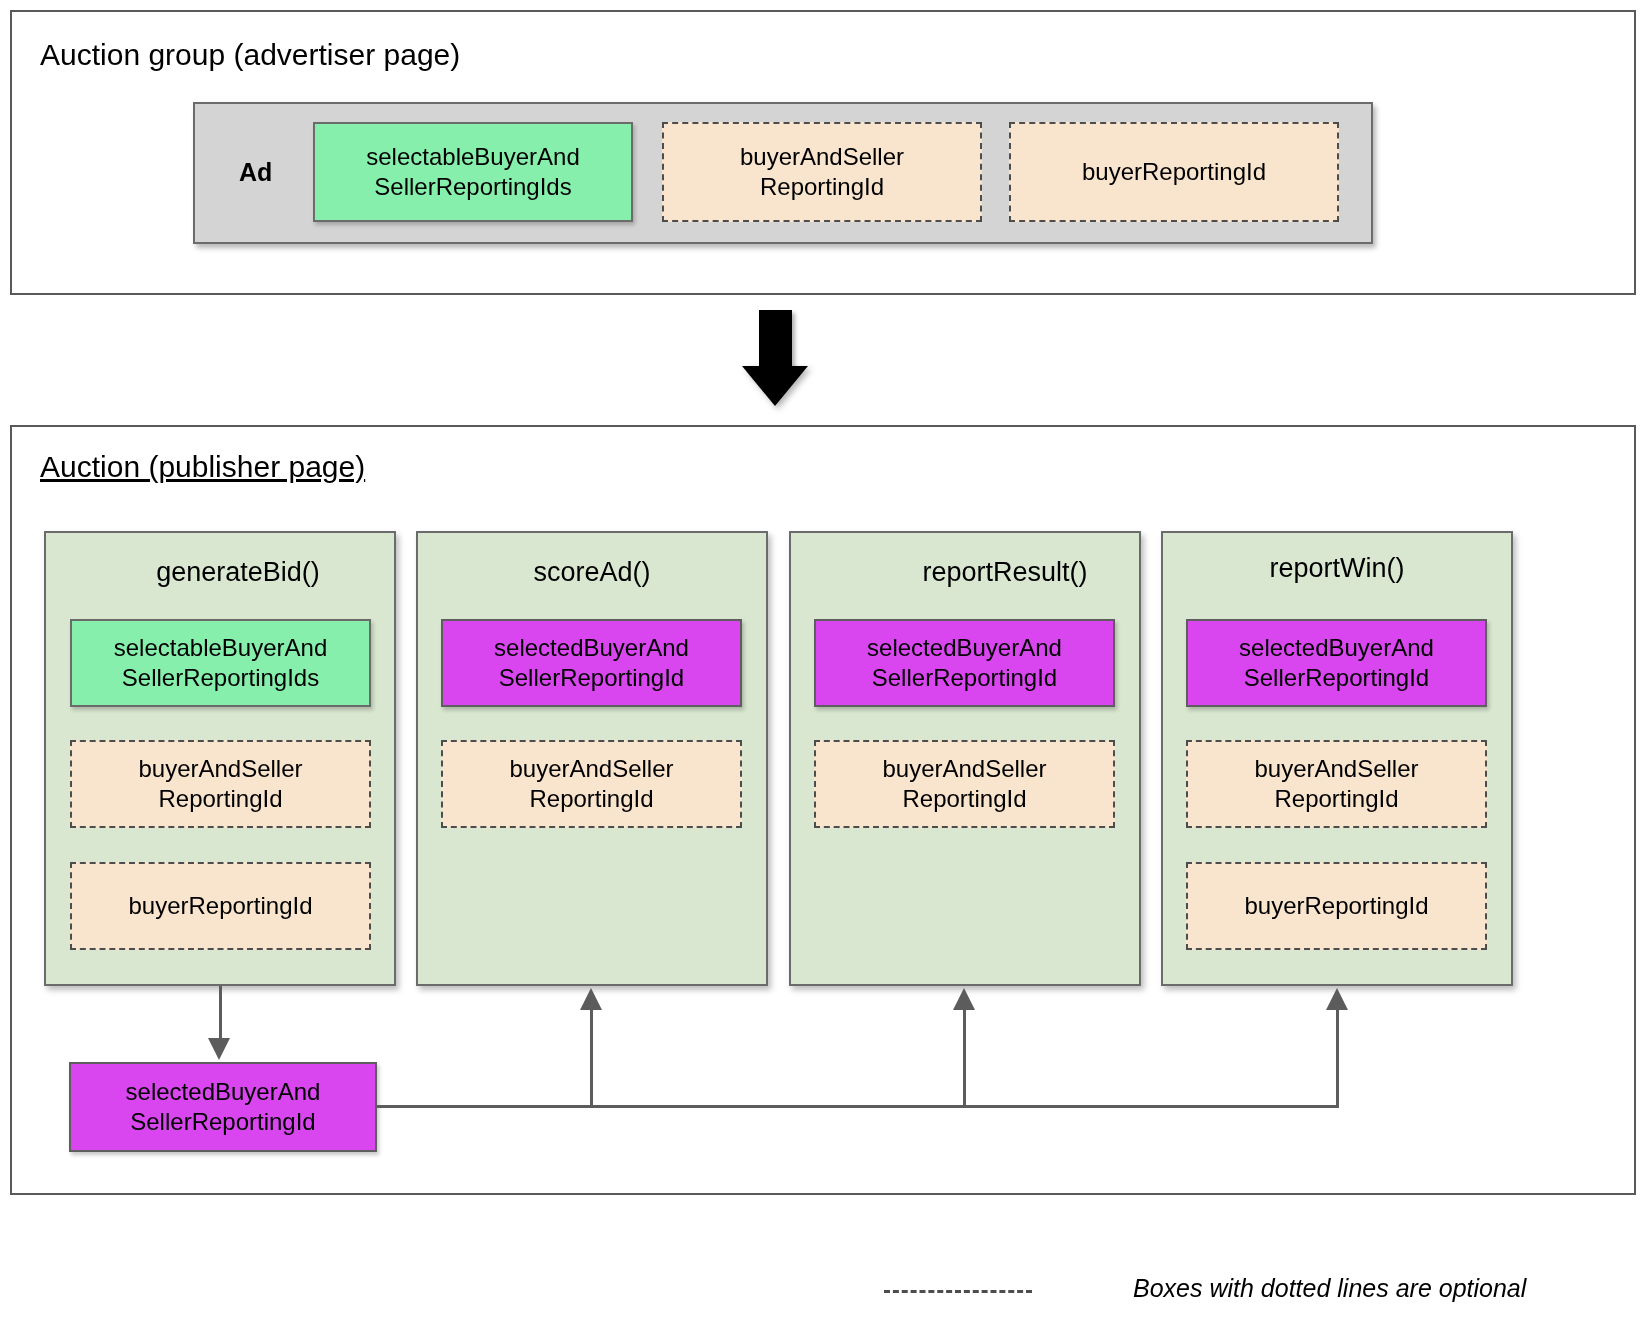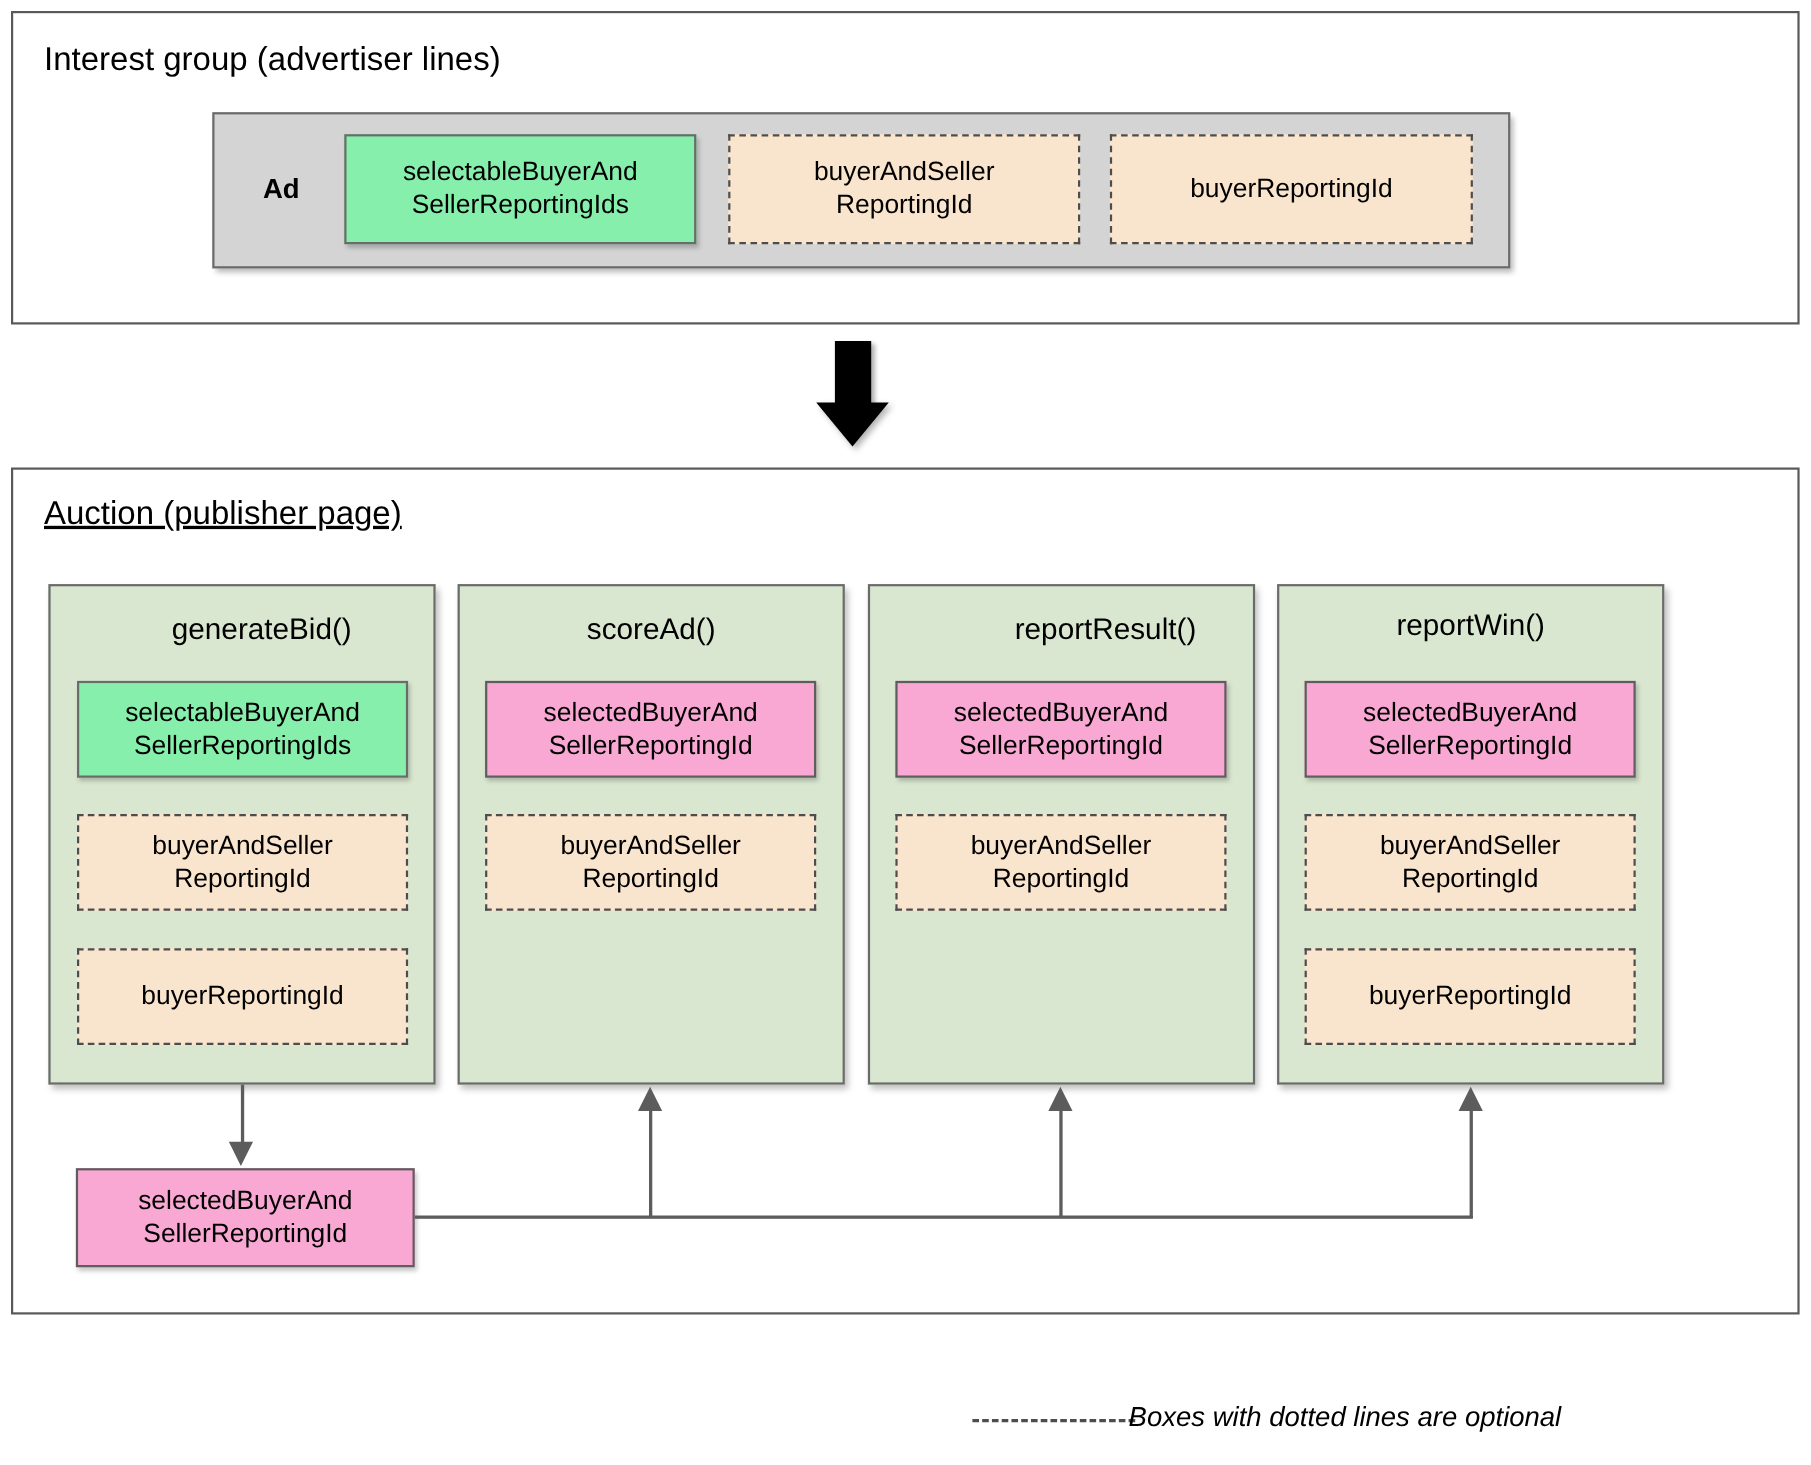--- a/index.html
+++ b/index.html
@@ -62,21 +62,21 @@
     color: #000;
     white-space: pre-line;
     padding: 2px 6px;
   }
   .tok-selectable {
     background: #86efac;
     border: 2px solid #6b6b6b;
     box-shadow: 2px 3px 4px rgba(0,0,0,0.22);
   }
   .tok-selected {
-    background: #f9a8d4;
+    background: #d946ef;
     border: 2px solid #5e5e5e;
     box-shadow: 2px 3px 4px rgba(0,0,0,0.22);
   }
   .tok-optional {
     background: #f9e4cd;
     border: 2px dashed #4d4d4d;
   }
 
   
   .fn-col {
@@ -150,21 +150,21 @@
     white-space: nowrap;
   }
 </style>
 </head>
 <body>
 
 <div id="canvas">
 
   <div class="panel" style="left:10px; top:10px; width:1626px; height:285px;"></div>
 
-  <div class="panel-title" style="left:40px; top:38px;">Interest group (advertiser lines)</div>
+  <div class="panel-title" style="left:40px; top:38px;">Auction group (advertiser page)</div>
 
   <div class="ad-box" style="left:193px; top:102px; width:1180px; height:142px;"></div>
 
   <div class="ad-label" style="left:239px; top:158px;">Ad</div>
 
   <div class="tok tok-selectable" style="left:313px; top:122px; width:320px; height:100px;">selectableBuyerAnd
 SellerReportingIds</div>
 
   <div class="tok tok-optional" style="left:662px; top:122px; width:320px; height:100px;">buyerAndSeller
 ReportingId</div>
@@ -219,15 +219,15 @@
   <div class="vline" style="left:590px; top:1008px; width:3px; height:99px;"></div>
   <div class="arrow-up" style="left:580px; top:988px;"></div>
 
   <div class="vline" style="left:963px; top:1008px; width:3px; height:99px;"></div>
   <div class="arrow-up" style="left:953px; top:988px;"></div>
 
   <div class="vline" style="left:1336px; top:1008px; width:3px; height:99px;"></div>
   <div class="arrow-up" style="left:1326px; top:988px;"></div>
 
   <div class="legend-dash" style="left:884px; top:1290px; width:148px;"></div>
-  <div class="legend-text" style="left:1026px; top:1274px;">Boxes with dotted lines are optional</div>
+  <div class="legend-text" style="left:1133px; top:1274px;">Boxes with dotted lines are optional</div>
 
 </div>
 
 </body></html>

